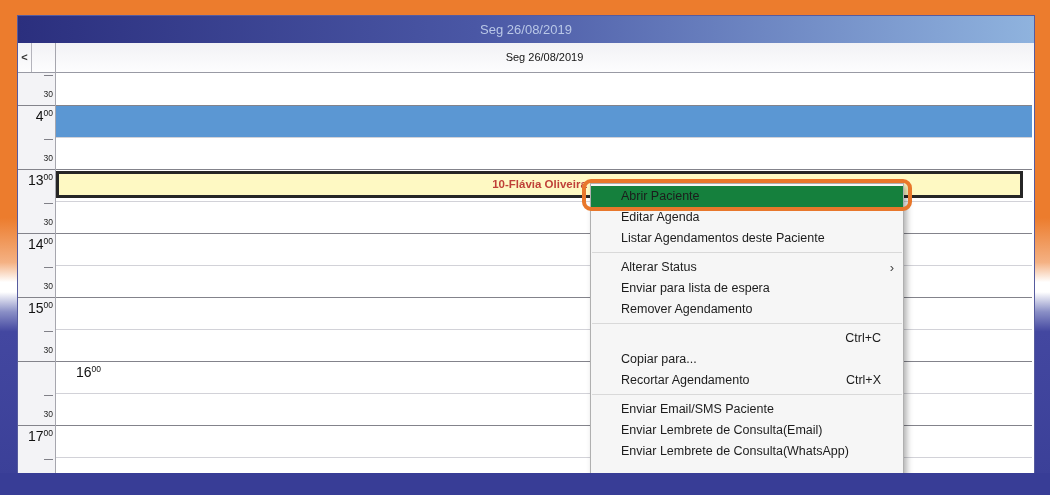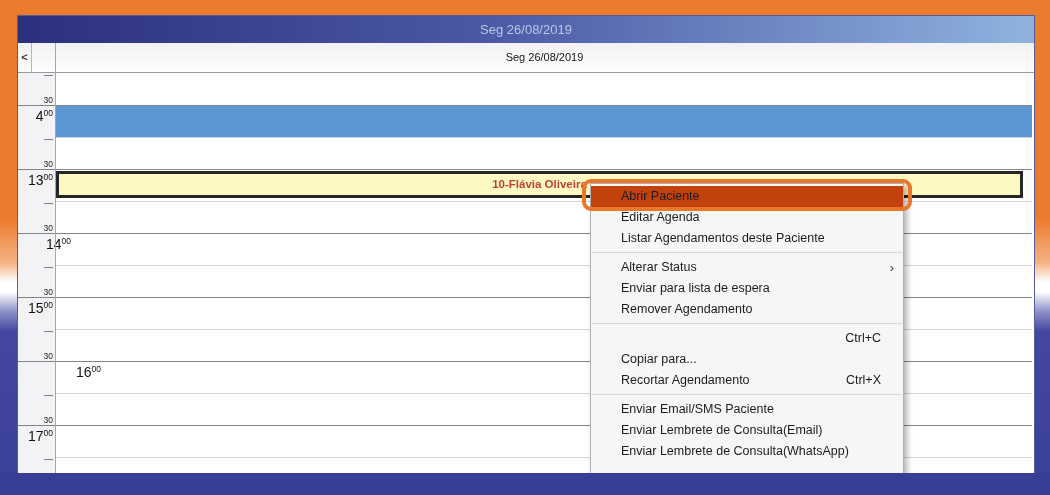--- a/index.html
+++ b/index.html
@@ -36,37 +36,37 @@
   .slot-row{position:absolute;left:37px;width:977px;height:32px;}
   .slot-row.selected{background:#5b97d3;}
   .slot-line{position:absolute;left:37px;width:977px;height:0;}
   .slot-line.hour{border-top:1px solid #83838b;}
   .slot-line.half{border-top:1px solid #d2d2d8;}
   .gutter-tick{position:absolute;left:0;width:37px;height:0;border-top:1px solid #83838b;}
   .hour-label{position:absolute;left:0;width:35px;text-align:right;color:#111;}
   .hour-label .h{font-size:14px;letter-spacing:0px;}
   .hour-label .m{font-size:8.5px;position:relative;top:-5px;margin-left:0;}
   .half-label{position:absolute;left:0;width:35px;text-align:right;}
-  .half-label span{display:inline-block;font-size:8.5px;color:#222;border-top:1px solid #808088;padding-top:19px;}
+  .half-label span{display:inline-block;font-size:8.5px;color:#222;border-top:1px solid #808088;padding-top:13px;}
   .appointment{
     position:absolute;left:38px;top:155px;width:961px;height:21px;
     border:3px solid #262626;background:#fef9c3;
     text-align:center;line-height:21px;font-size:11.5px;font-weight:bold;color:#bf4038;
     overflow:hidden;white-space:nowrap;
   }
   .ctxmenu{
     position:absolute;left:572px;top:167px;width:314px;height:312px;
     background:#f6f6f6;border:1px solid #b0b0b0;box-sizing:border-box;
     box-shadow:3px 3px 6px rgba(0,0,0,0.3);padding-top:2px;
   }
   .menu-item{
     height:21px;line-height:21px;padding:0 9px 0 30px;font-size:12.5px;color:#1c1c1c;
     display:flex;align-items:center;cursor:default;white-space:nowrap;
   }
-  .menu-item.highlighted{background:#c2410c;}
+  .menu-item.highlighted{background:#15803d;}
   .menu-item .shortcut{margin-left:auto;padding-right:13px;font-size:12.5px;color:#1c1c1c;}
   .menu-item .subarrow{margin-left:auto;font-size:13px;color:#444;line-height:21px;}
   .menu-sep{border-top:1px solid #d9d9d9;margin:3px 1px 4px 1px;height:0;}
   .annotation{
     position:absolute;left:564px;top:163px;width:330px;height:32px;
     border:4px solid #e8772b;border-radius:9px;box-sizing:border-box;pointer-events:none;
   }
   .footerbar{position:absolute;left:0;top:473px;width:1050px;height:22px;background:#383d96;z-index:30;}
 </style>
 </head>
@@ -97,21 +97,21 @@
         <div class="slot-row" style="top: 154px; height: 31px;"></div>
         <div class="slot-line hour" style="top: 153px;"></div>
         <div class="gutter-tick" style="top: 153px;"></div>
         <div class="hour-label" style="top: 155px;"><span class="h">13</span><span class="m">00</span></div>
         <div class="slot-row" style="top: 186px; height: 31px;"></div>
         <div class="slot-line half" style="top: 185px;"></div>
         <div class="half-label" style="top: 187px;"><span>30</span></div>
         <div class="slot-row" style="top: 218px; height: 31px;"></div>
         <div class="slot-line hour" style="top: 217px;"></div>
         <div class="gutter-tick" style="top: 217px;"></div>
-        <div class="hour-label" style="top: 219px; padding-left: 18px;"><span class="h">14</span><span class="m">00</span></div>
+        <div class="hour-label" style="top: 219px;"><span class="h">14</span><span class="m">00</span></div>
         <div class="slot-row" style="top: 250px; height: 31px;"></div>
         <div class="slot-line half" style="top: 249px;"></div>
         <div class="half-label" style="top: 251px;"><span>30</span></div>
         <div class="slot-row" style="top: 282px; height: 31px;"></div>
         <div class="slot-line hour" style="top: 281px;"></div>
         <div class="gutter-tick" style="top: 281px;"></div>
         <div class="hour-label" style="top: 283px;"><span class="h">15</span><span class="m">00</span></div>
         <div class="slot-row" style="top: 314px; height: 31px;"></div>
         <div class="slot-line half" style="top: 313px;"></div>
         <div class="half-label" style="top: 315px;"><span>30</span></div>

